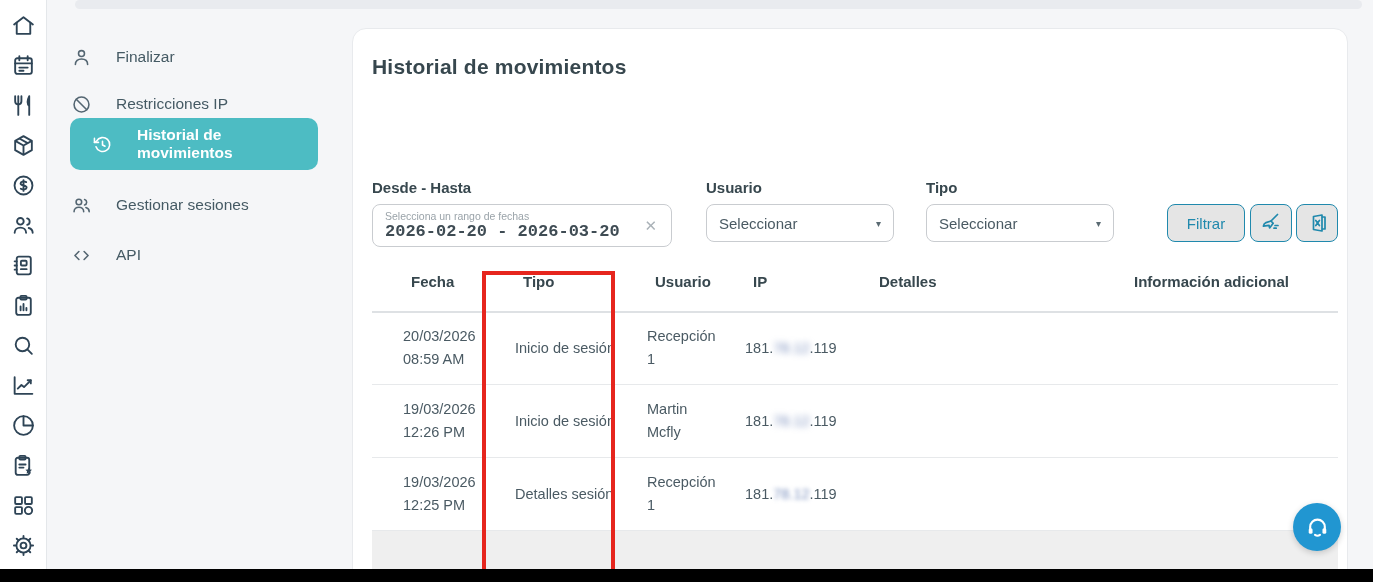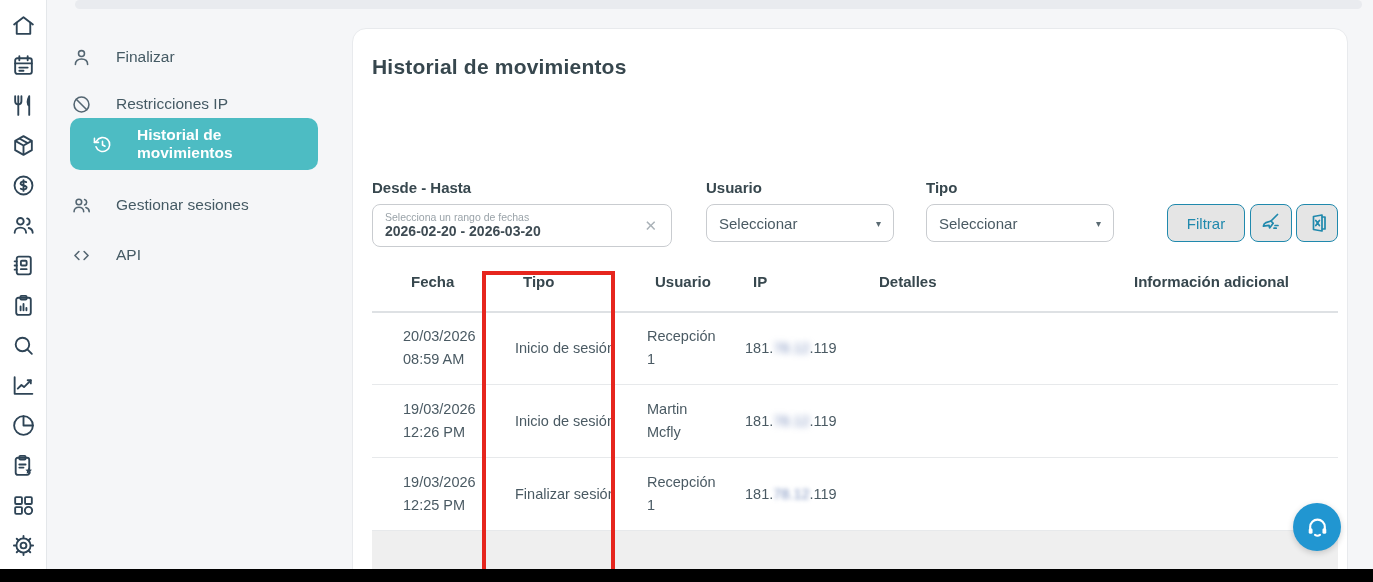--- a/index.html
+++ b/index.html
@@ -60,21 +60,21 @@
 
   
   .flabel { position:absolute; top:150px; font-size:15px; font-weight:bold; color:#37474e; }
   .daterange {
     position:absolute; left:19px; top:175px; width:300px; height:43px;
     border:1px solid #c9ccd0; border-radius:8px; background:#fff;
     display:flex; align-items:center; padding:0 12px; cursor:pointer;
   }
   .daterange .dtext { flex:1; line-height:1.15; }
   .daterange .dph { font-size:10.5px; color:#9aa3a9; display:block; }
-  .daterange .dval { font-size:14px; color:#3f4c54; font-weight:600; display:block; }
+  .daterange .dval { font-size:17px; color:#3f4c54; font-weight:600; display:block;font-family:Liberation Mono, monospace; }
   .daterange .dclear { color:#aab2b8; font-size:15px; cursor:pointer; padding:0 2px; }
   .select {
     position:absolute; top:175px; width:188px; height:38px;
     border:1px solid #c9ccd0; border-radius:8px; background:#fff;
     display:flex; align-items:center; justify-content:space-between;
     padding:0 12px; font-size:15px; color:#4a5a63; cursor:pointer;
   }
   .select .caret { font-size:10px; color:#5a6a72; }
   .btn {
     position:absolute; top:175px; height:38px; background:#e5e5e5;
@@ -351,21 +351,21 @@
         </div>
         <div class="c3"><span>181.</span><span class="ip-masked">78.12</span><span>.119</span></div>
         <div class="c4"></div>
         <div class="c5"></div>
       </div>
       <div class="trow tgrid">
         <div class="c0">
           <span style="display: block;">19/03/2026</span>
           <span style="display: block;">12:25 PM</span>
         </div>
-        <div class="c1">Finalizar sesión</div>
+        <div class="c1">Detalles sesión</div>
         <div class="c2">
           <span style="display: block;">Recepción</span>
           <span style="display: block;">1</span>
         </div>
         <div class="c3"><span>181.</span><span class="ip-masked light">78.12</span><span>.119</span></div>
         <div class="c4"></div>
         <div class="c5"></div>
       </div>
       <div class="trow tgrid gray">
         <div class="c0"></div>

